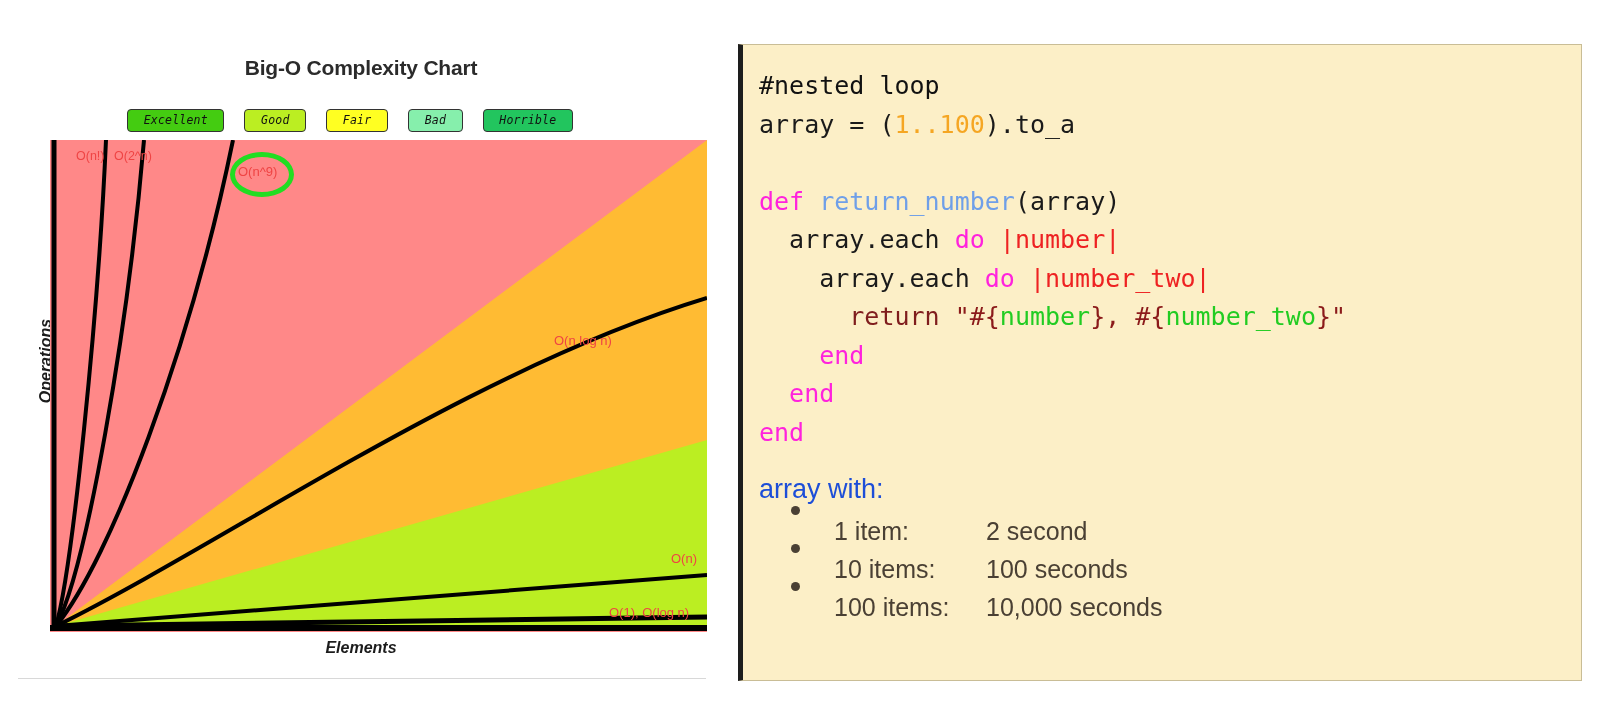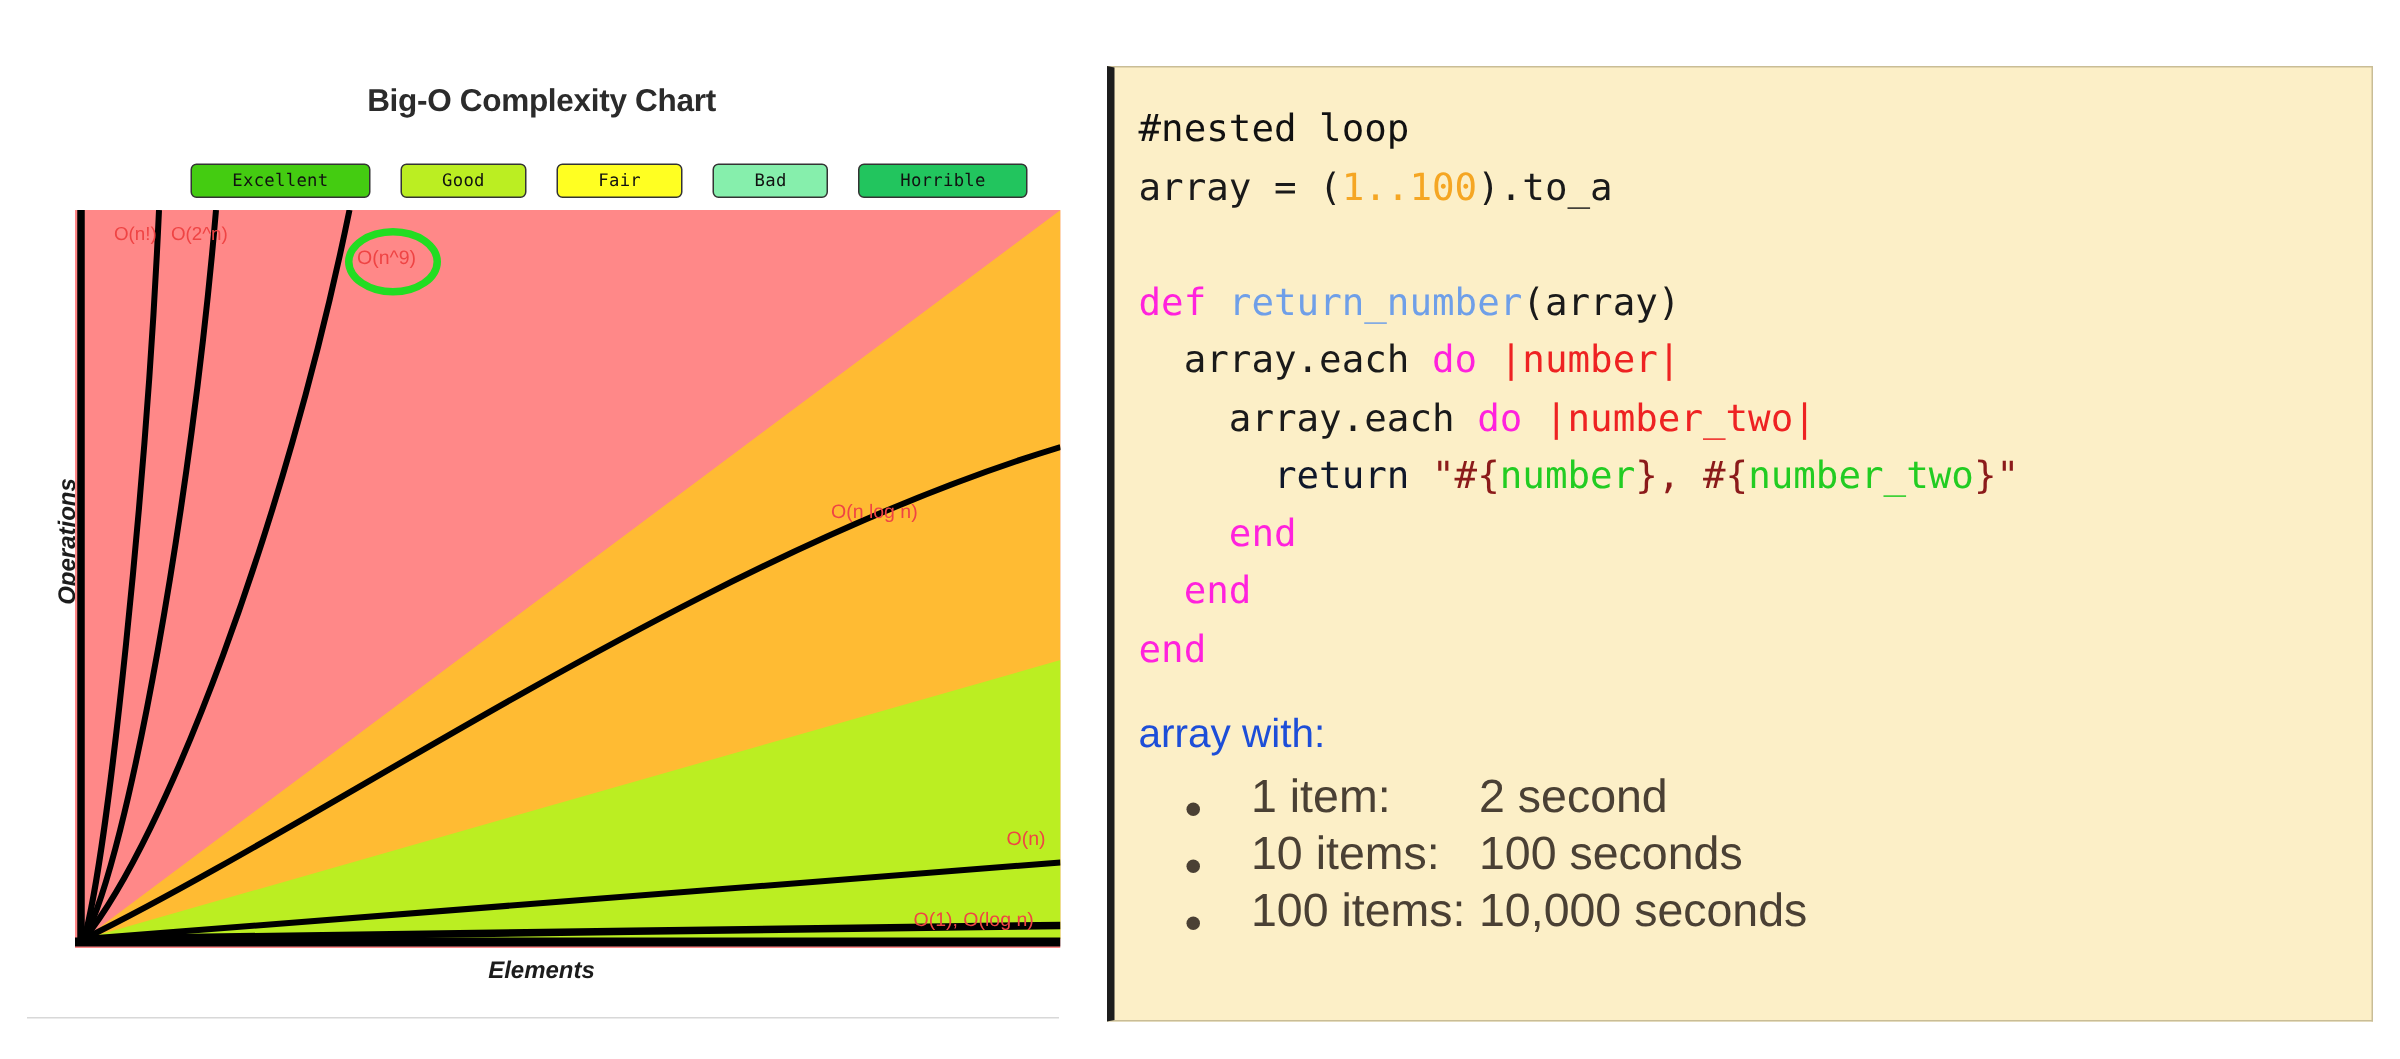--- a/index.html
+++ b/index.html
@@ -36,24 +36,25 @@
     font-size: 21px;
     color: #2b2b2b;
     letter-spacing: -0.2px;
   }
 
   
   #legend {
     position: absolute;
     left: 127px;
     top: 109px;
-    width: 558px;
+    width: 446px;
     height: 23px;
     display: flex;
     gap: 20px;
+    font-style: italic;
   }
   .legend-badge {
     flex: 1 1 auto;
     height: 23px;
     box-sizing: border-box;
     border: 1.6px solid #333333;
     border-radius: 4px;
     display: flex;
     align-items: center;
     justify-content: center;
@@ -162,21 +163,21 @@
     line-height: 38.5px;
     color: #1a1a1a;
     white-space: pre;
     margin: 0;
   }
   .tok-comment { color: #111111; font-weight: normal; }
   .tok-num     { color: #f5a623; }
   .tok-kw      { color: #ff22dd; }
   .tok-fn      { color: #6f9fe8; }
   .tok-var     { color: #ee2222; }
-  .tok-ret     { color: #0f172a; }
+  .tok-ret     { color: #7f1d1d; }
   .tok-str     { color: #8b1a1a; }
   .tok-interp  { color: #22cc22; }
   .tok-plain   { color: #1a1a1a; }
 
   #notes {
     margin-top: 20px;
     font-family: "Liberation Sans", sans-serif;
     color: #4a4034;
   }
   #notes-heading {
@@ -185,22 +186,22 @@
     color: #1d4ed8;
     margin-bottom: 6px;
   }
   #notes-list {
     list-style: none;
     margin: 0;
     padding: 0;
   }
   #notes-list li {
     display: flex;
-    align-items: flex-end;
-    font-size: 31px;
+    align-items: flex-start;
+    font-size: 25px;
     line-height: 38px;
     color: #4a4034;
   }
   .bullet-dot {
     display: inline-block;
     width: 9px;
     height: 9px;
     border-radius: 50%;
     background: #4a4034;
     margin-left: 32px;

